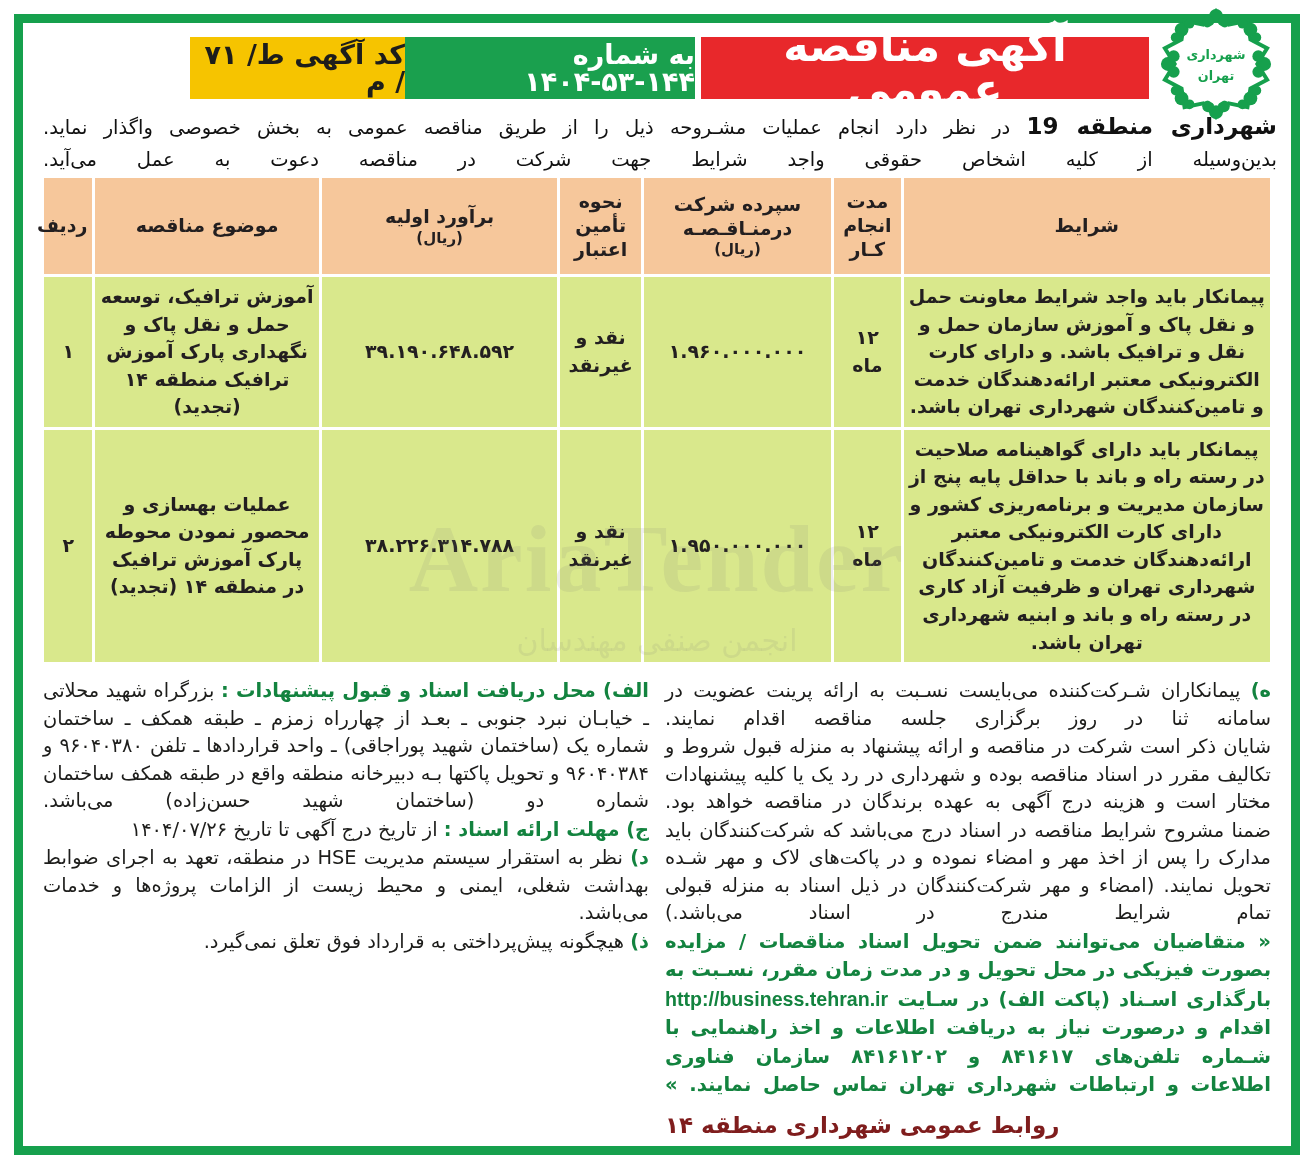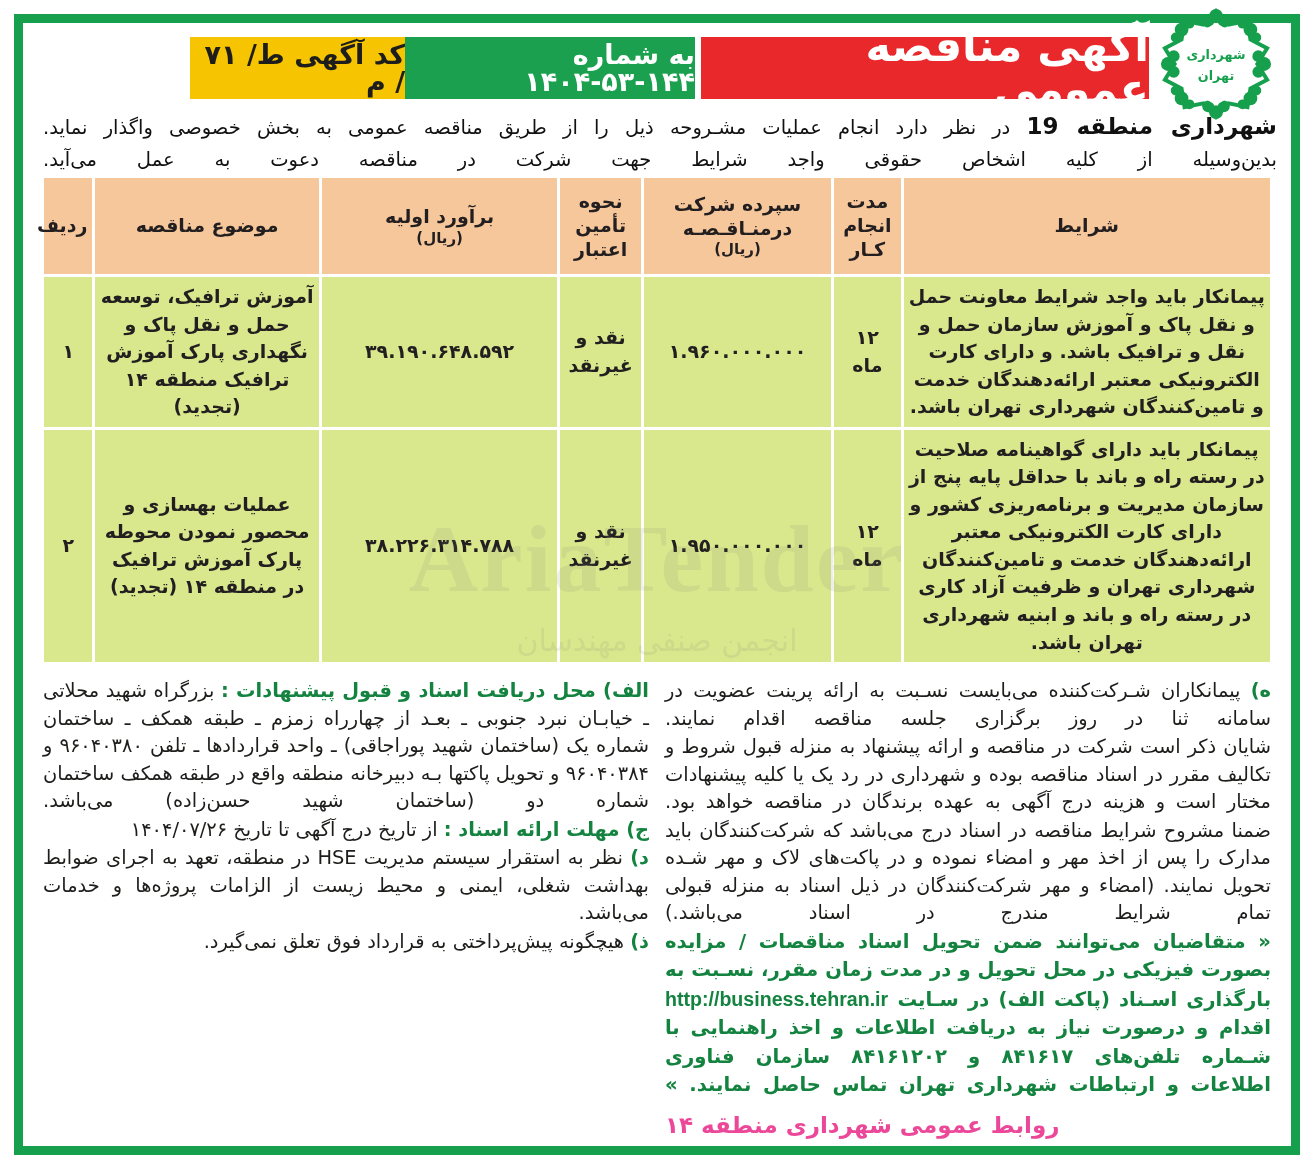--- a/index.html
+++ b/index.html
@@ -50,20 +50,21 @@
   .title-red {
     flex: 0 0 448px;
     background: #e8282b;
     color: #ffffff;
     font-size: 43px;
     font-weight: bold;
     display: flex; align-items: center; justify-content: center;
     letter-spacing: -1px;
     line-height: 1;
     margin-left: 6px;
+    text-align: center;
   }
   .title-green {
     flex: 0 0 290px;
     background: #1aa04e;
     color: #ffffff;
     font-size: 27px;
     font-weight: bold;
     display: flex; align-items: center; justify-content: center;
     line-height: 1;
   }
@@ -171,21 +172,21 @@
   .lbl { font-weight: bold; color: #13833f; }
   .bold-green {
     font-weight: bold;
     color: #13833f;
     font-size: 19.6px;
     line-height: 1.45;
   }
   .url { font-weight: bold; font-family: "Liberation Sans", sans-serif; direction: ltr; unicode-bidi: embed; }
   .footer-sign {
     margin-top: 10px;
-    color: #ec4899;
+    color: #7f1d1d;
     font-weight: bold;
     font-size: 23px;
     text-align: left;
     text-align-last: left;
     direction: rtl;
   }
 
   
   .watermark {
     position: absolute;

